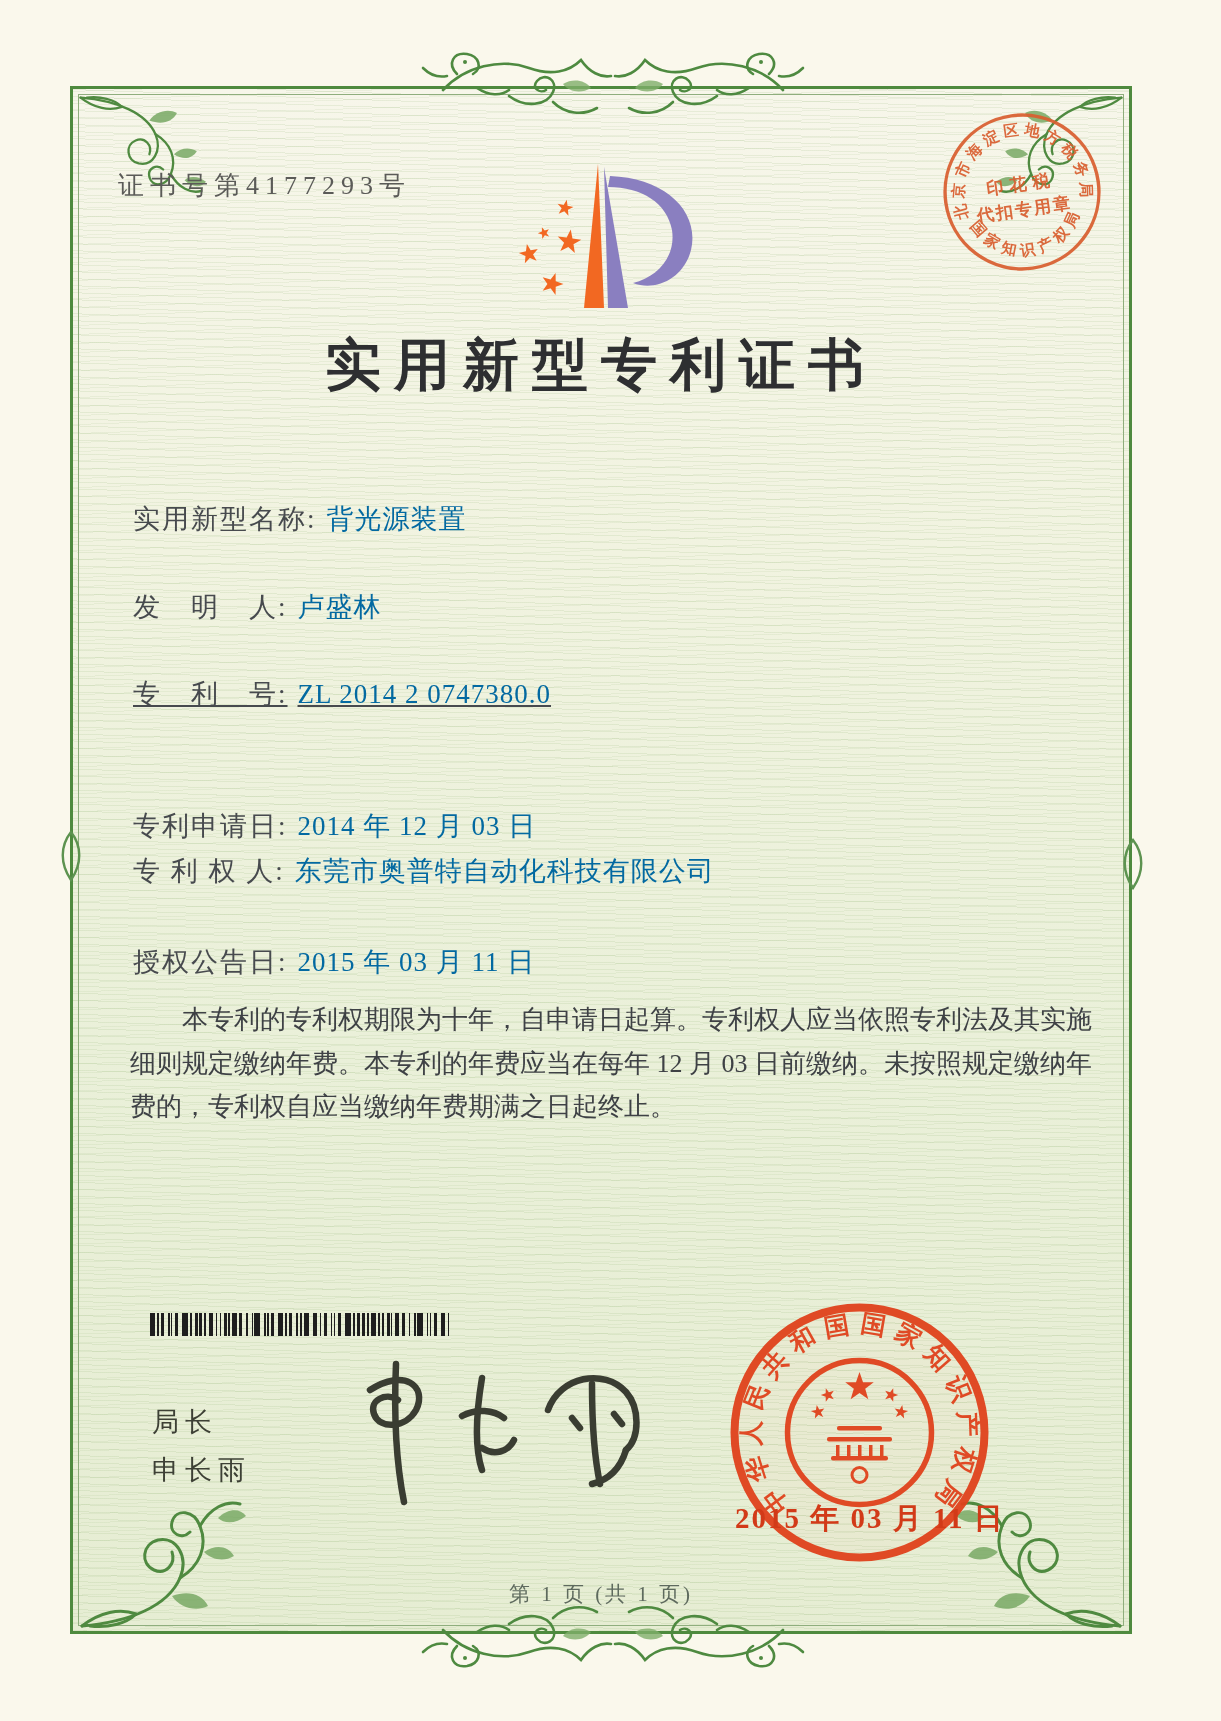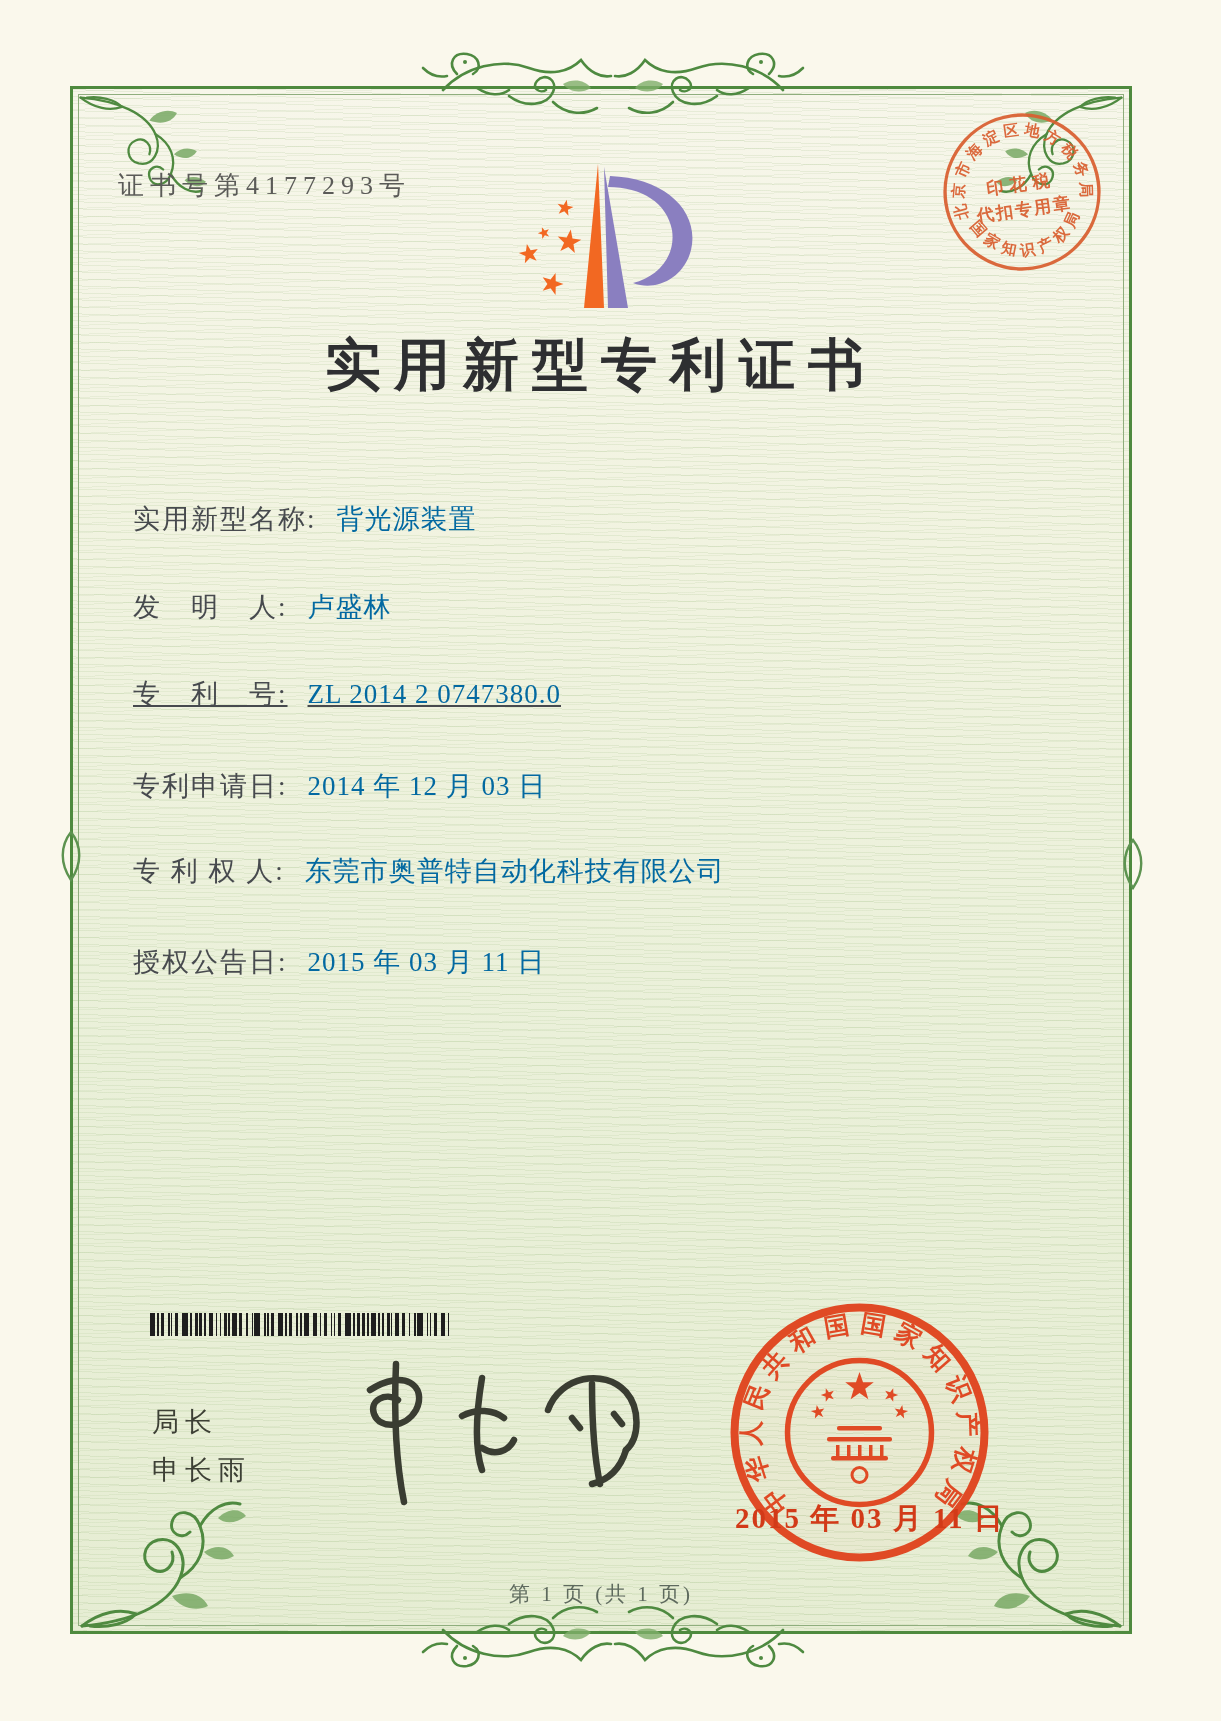--- a/index.html
+++ b/index.html
@@ -24,23 +24,23 @@
     border:1px solid #8fae7d;pointer-events:none;
   }
   .cert-no{
     left:118px;top:168px;font-size:26px;color:#5b5b58;letter-spacing:6px;
   }
   .title{
     left:70px;top:328px;width:1062px;text-align:center;
     font-size:56px;font-weight:700;color:#2e2f31;letter-spacing:13px;
   }
   .field{left:133px;font-size:27px;color:#474a4e;white-space:nowrap;}
-  .field .lbl{letter-spacing:2px;margin-right:20px;}
+  .field .lbl{letter-spacing:2px;margin-right:10px;}
   .field .val{letter-spacing:1px;color:#0369a1;}
-  .f1{top:501px;} .f2{top:589px;} .f3{top:676px;text-decoration:underline;} .f4{top:768px;} .f5{top:853px;} .f6{top:944px;}
+  .f1{top:501px;} .f2{top:589px;} .f3{top:676px;text-decoration:underline;} .f4{top:808px;} .f5{top:853px;} .f6{top:944px;}
   .body-text{
     left:130px;top:998px;width:962px;color:#3e4145;
     font-size:26px;line-height:43.5px;text-align:justify;
   }
   .body-text p{margin:0;text-indent:2em;}
   .barcode{left:150px;top:1313px;width:310px;height:23px;display:flex;align-items:stretch;}
   .barcode>div{background:#1e1e1e;height:100%;flex:0 0 auto;}
   .officer-role{left:152px;top:1404px;font-size:27px;color:#3d4035;letter-spacing:6px;
     font-family:"Liberation Sans","DejaVu Sans",sans-serif;}
   .officer-name{left:152px;top:1452px;font-size:27px;color:#3d4035;letter-spacing:6px;
@@ -171,20 +171,21 @@
   <span class="lbl">专利申请日:</span><span class="val">2014 年 12 月 03 日</span>
 </div>
 <div class="abs field f5">
   <span class="lbl">专 利 权 人:</span><span class="val">东莞市奥普特自动化科技有限公司</span>
 </div>
 <div class="abs field f6">
   <span class="lbl">授权公告日:</span><span class="val">2015 年 03 月 11 日</span>
 </div>
 
 <div class="abs body-text">
+  <p>本专利的专利权期限为十年，自申请日起算。专利权人应当依照专利法及其实施细则规定缴纳年费。本专利的年费应当在每年 12 月 03 日前缴纳。未按照规定缴纳年费的，专利权自应当缴纳年费期满之日起终止。</p>
 </div>
 
 <div class="abs barcode">
     <div style="width:4.5px;margin-right:2.6px"></div>
     <div style="width:1.5px;margin-right:2.6px"></div>
     <div style="width:3px;margin-right:3.9000000000000004px"></div>
     <div style="width:1.5px;margin-right:1.3px"></div>
     <div style="width:1.5px;margin-right:2.6px"></div>
     <div style="width:3px;margin-right:3.9000000000000004px"></div>
     <div style="width:6px;margin-right:2.6px"></div>

